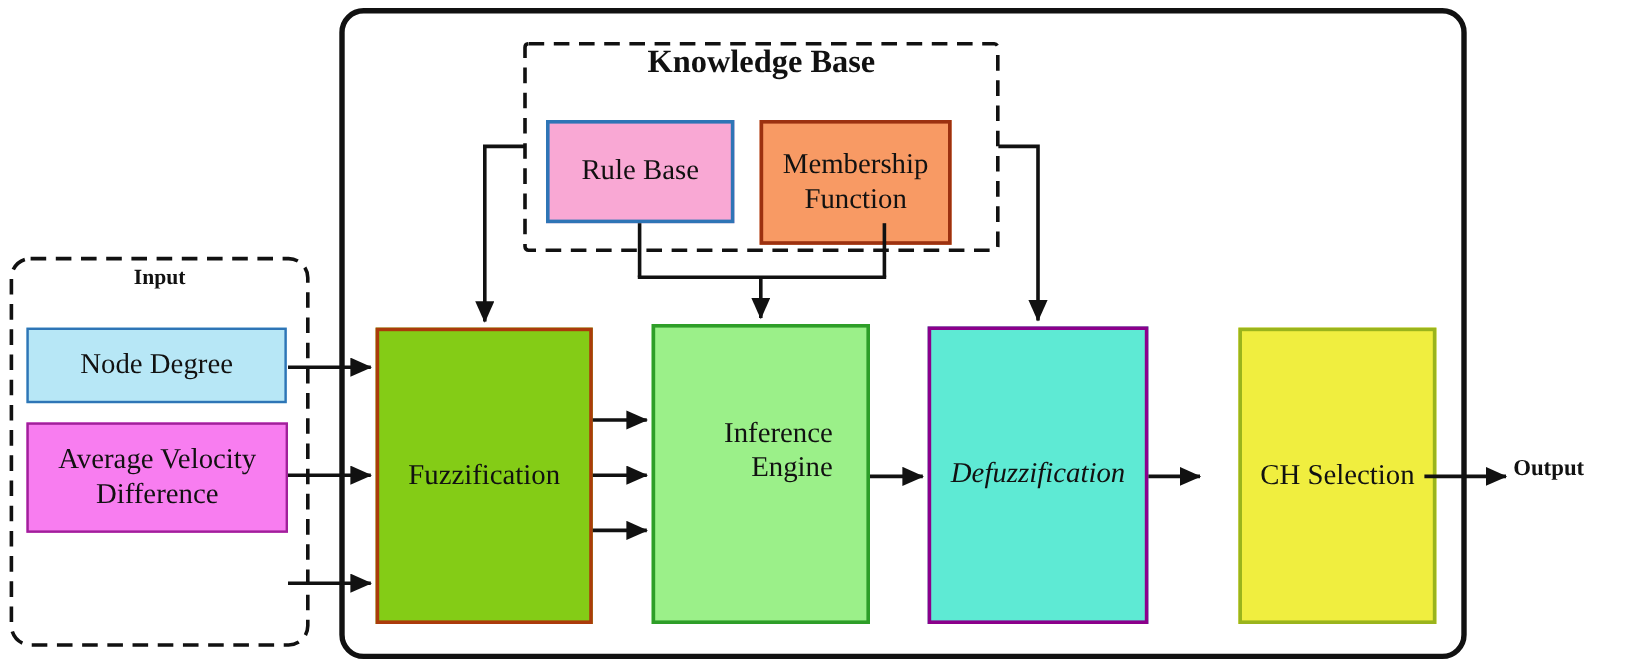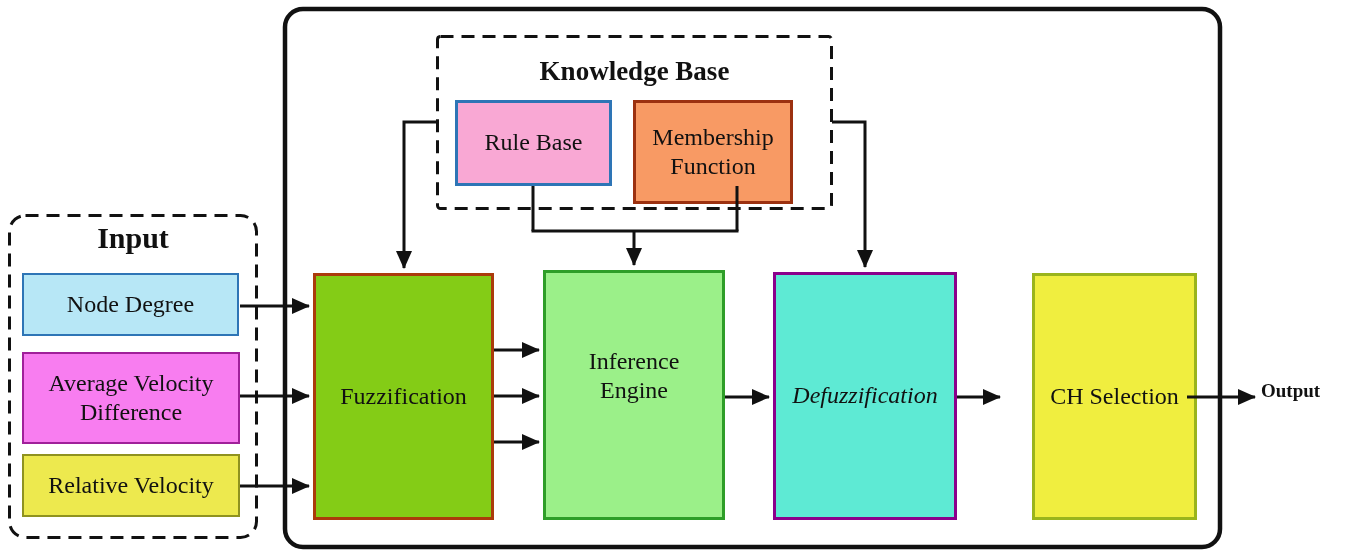--- a/index.html
+++ b/index.html
@@ -18,25 +18,25 @@
     align-items: center;
     justify-content: center;
     text-align: center;
     font-size: 24px;
     line-height: 1.22;
     z-index: 2;
   }
   .box .lbl { display: inline-block; }
   .title {
     font-weight: bold;
-    font-size: 30px;
+    font-size: 18px;
     text-align: center;
     z-index: 2;
   }
-  .narrow-120 { max-width: 120px; }
+  .narrow-120 { max-width: 120px; text-align: right; }
   .narrow-150 { max-width: 150px; }
   #wires {
     position: absolute;
     left: 0; top: 0;
     z-index: 3;
     pointer-events: none;
   }
   #output-label {
     font-weight: bold;
     font-size: 19px;
@@ -52,25 +52,22 @@
   <div class="abs title" style="left:8px; top:221px; width:250px;">Input</div>
 
   <div class="abs box" style="left: 22px; top: 273px; width: 217px; height: 63px; border: 2px solid rgb(46, 117, 182); background-color: rgb(183, 231, 246);">
     <span class="lbl">Node Degree</span>
   </div>
 
   <div class="abs box" style="left: 22px; top: 352px; width: 218px; height: 92px; border: 2px solid rgb(160, 32, 154); background-color: rgb(248, 125, 240);">
     <span class="lbl">Average Velocity Difference</span>
   </div>
 
-  <div class="abs box" style="left: 22px; top: 454px; width: 218px; height: 63px; border: 2px solid rgb(143, 146, 31); background-color: rgb(237, 233, 78);">
-    <span class="lbl">Relative Velocity</span>
-  </div>
 
-  <div class="abs title" style="left:436px; top:56px; width:397px; font-size:27px;">Knowledge Base</div>
+  <div class="abs title" style="left:436px; top:36px; width:397px; font-size:27px;">Knowledge Base</div>
 
   <div class="abs box" style="left: 455px; top: 100px; width: 157px; height: 86px; border: 3px solid rgb(46, 117, 182); background-color: #f9a8d4;">
     <span class="lbl">Rule Base</span>
   </div>
 
   <div class="abs box" style="left: 633px; top: 100px; width: 160px; height: 104px; border: 3px solid rgb(156, 49, 16); background-color: rgb(248, 154, 100); justify-content: center;">
     <span class="lbl narrow-150">Membership Function</span>
   </div>
 
   <div class="abs box" style="left: 313px; top: 273px; width: 181px; height: 247px; border: 3px solid rgb(171, 59, 11); background-color: #84cc16;">

